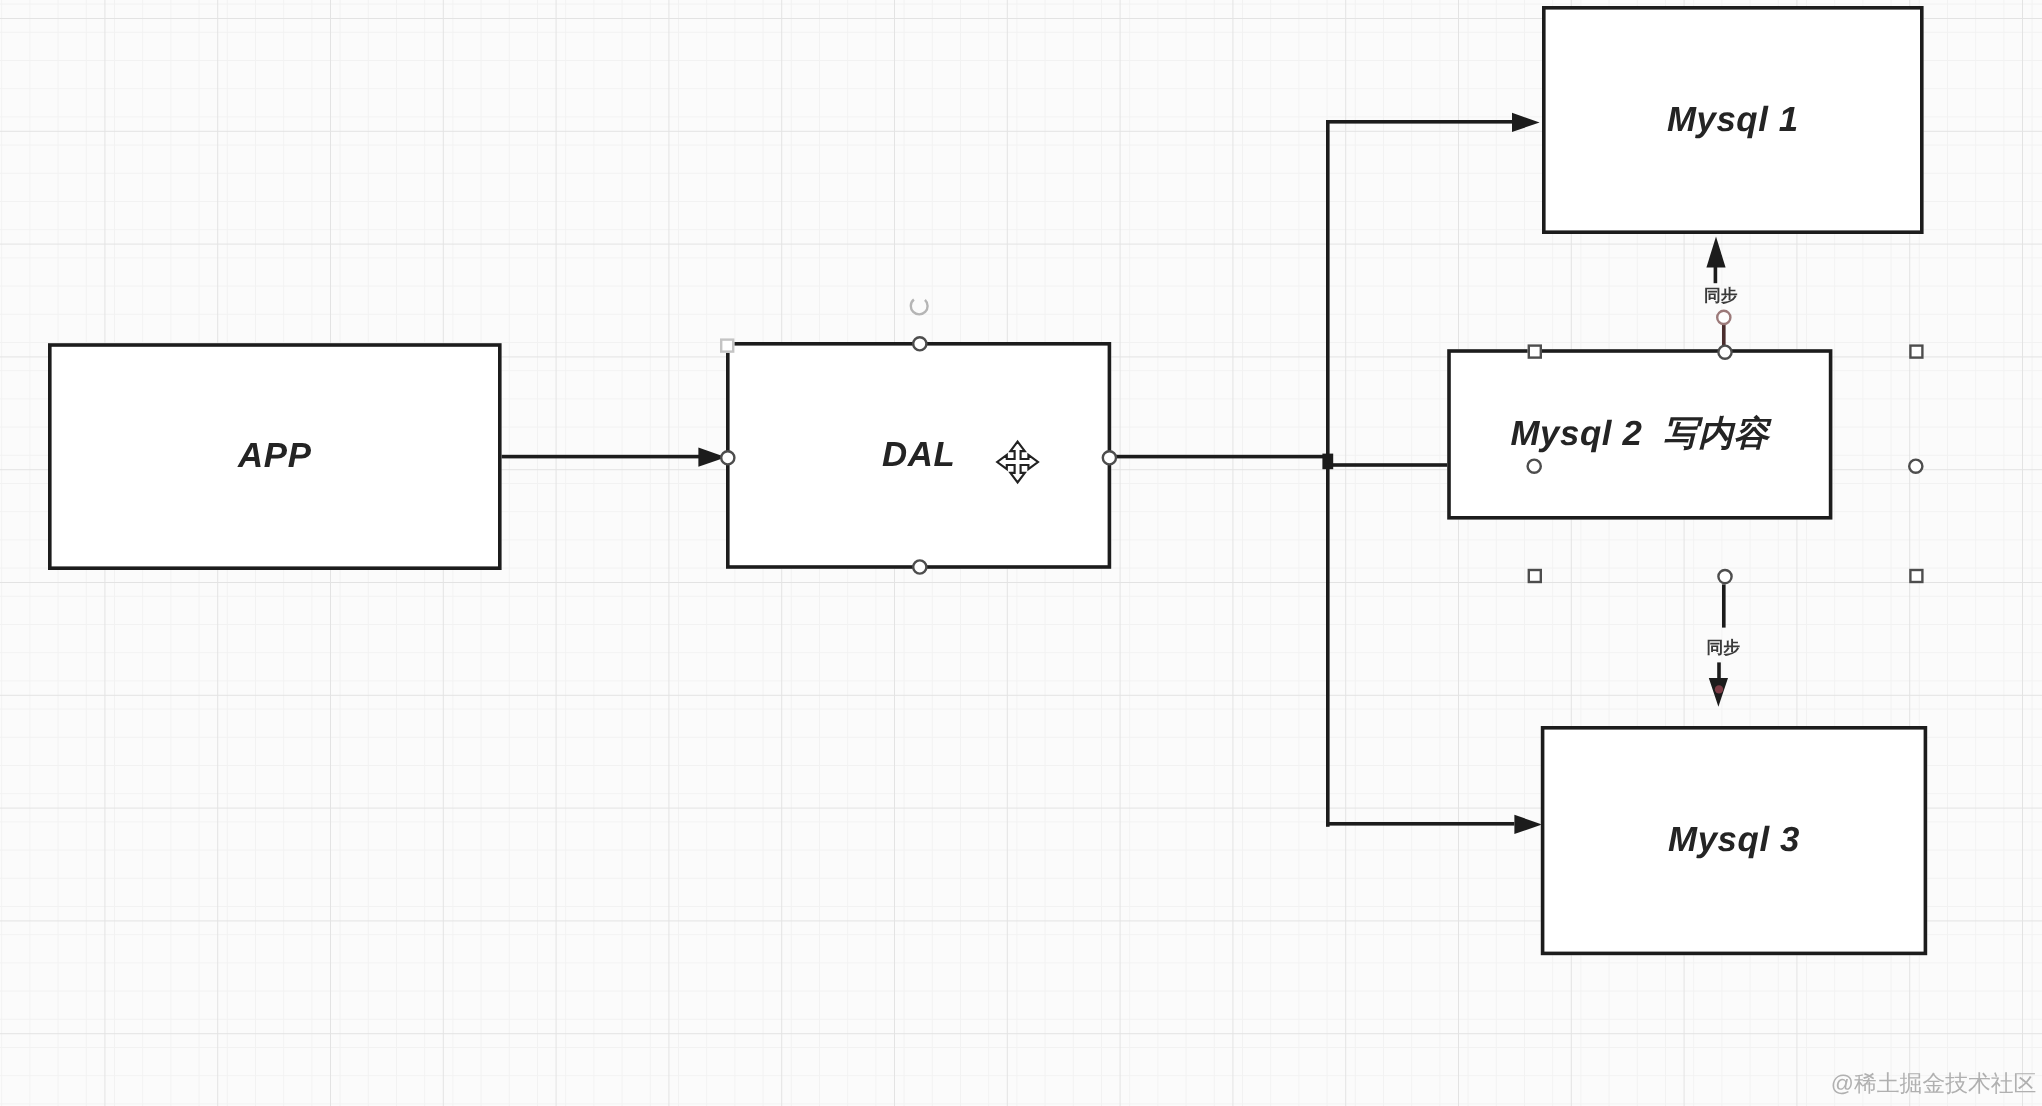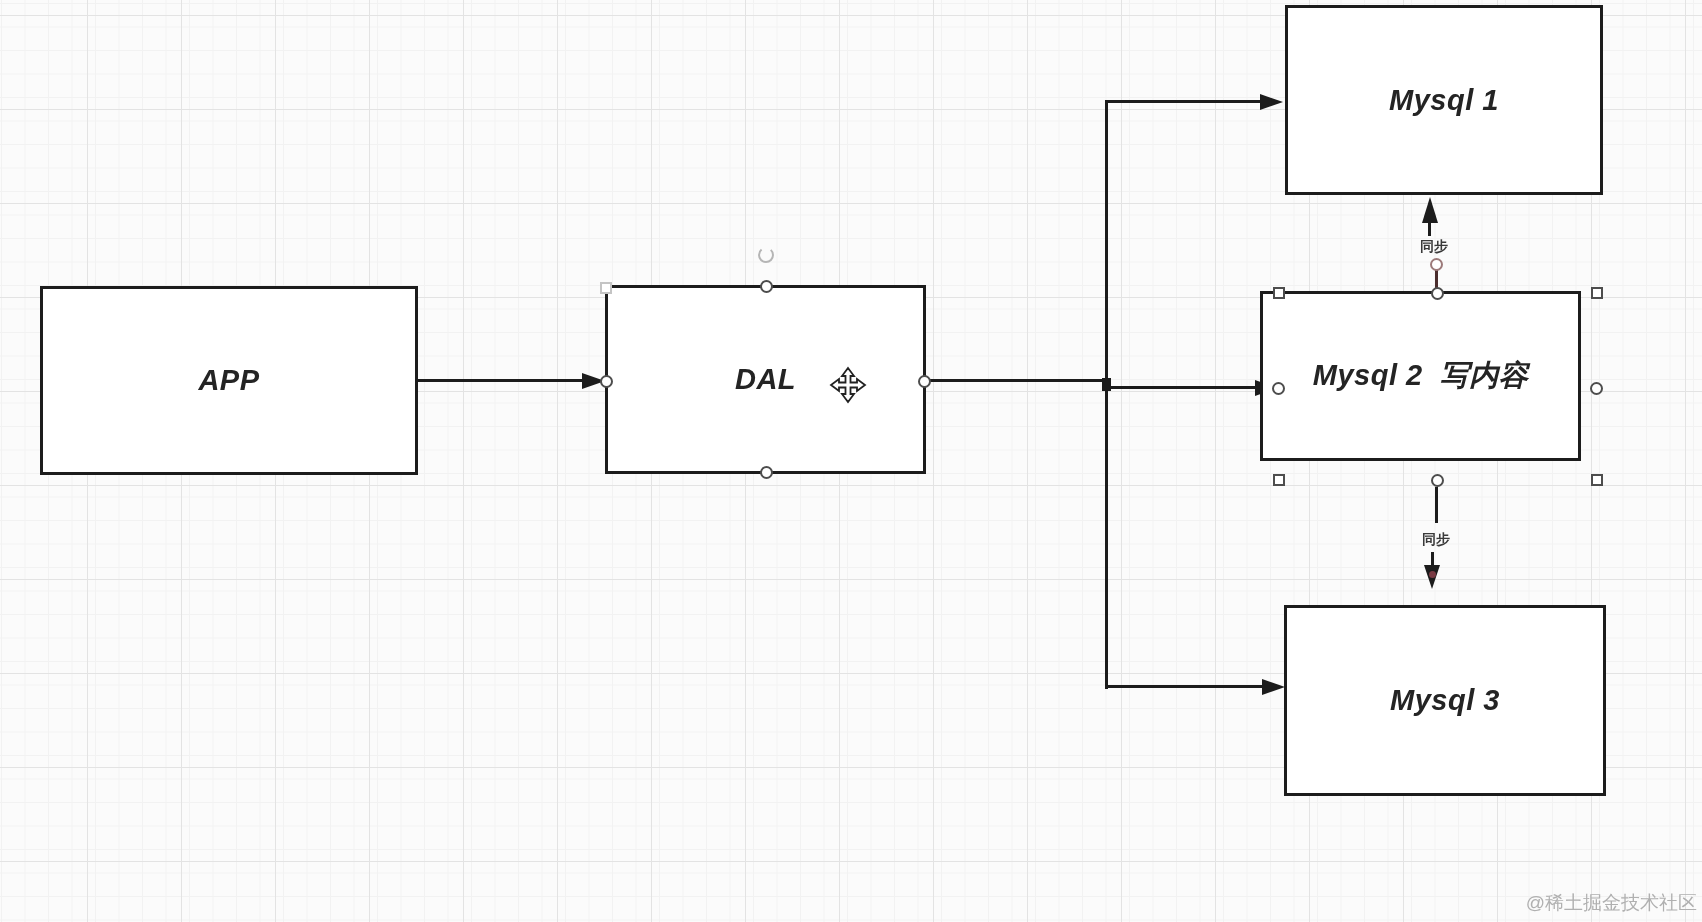--- a/index.html
+++ b/index.html
@@ -91,21 +91,21 @@
 
     <svg class="move-cursor" style="left:220px;top:77px;" width="40" height="40" viewBox="0 0 40 40">
       <path d="M20 3 L26 11 L22.5 11 L22.5 17.5 L29 17.5 L29 14 L37 20 L29 26 L29 22.5 L22.5 22.5 L22.5 29 L26 29 L20 37 L14 29 L17.5 29 L17.5 22.5 L11 22.5 L11 26 L3 20 L11 14 L11 17.5 L17.5 17.5 L17.5 11 L14 11 Z" fill="#ffffff" stroke="#222222" stroke-width="1.8"></path>
     </svg>
   </div>
 
   <div class="node" style="left:1285px;top:5px;width:318px;height:190px;">
     <span class="node-label">Mysql 1</span>
   </div>
 
-  <div class="node" style="left:1260px;top:291px;width:321px;height:170px;">
+  <div class="node" style="left:1206px;top:291px;width:321px;height:142px;">
     <span class="node-label">Mysql 2  写内容</span>
   </div>
 
   <div class="node" style="left:1284px;top:605px;width:322px;height:191px;">
     <span class="node-label">Mysql 3</span>
   </div>
 
   <svg class="rotate-handle" style="left:756px;top:245px;" width="20" height="20" viewBox="0 0 20 20">
     <circle cx="10" cy="10" r="7" fill="none" stroke="#b5b5b5" stroke-width="2" stroke-dasharray="34 10" stroke-dashoffset="6"></circle>
   </svg>

